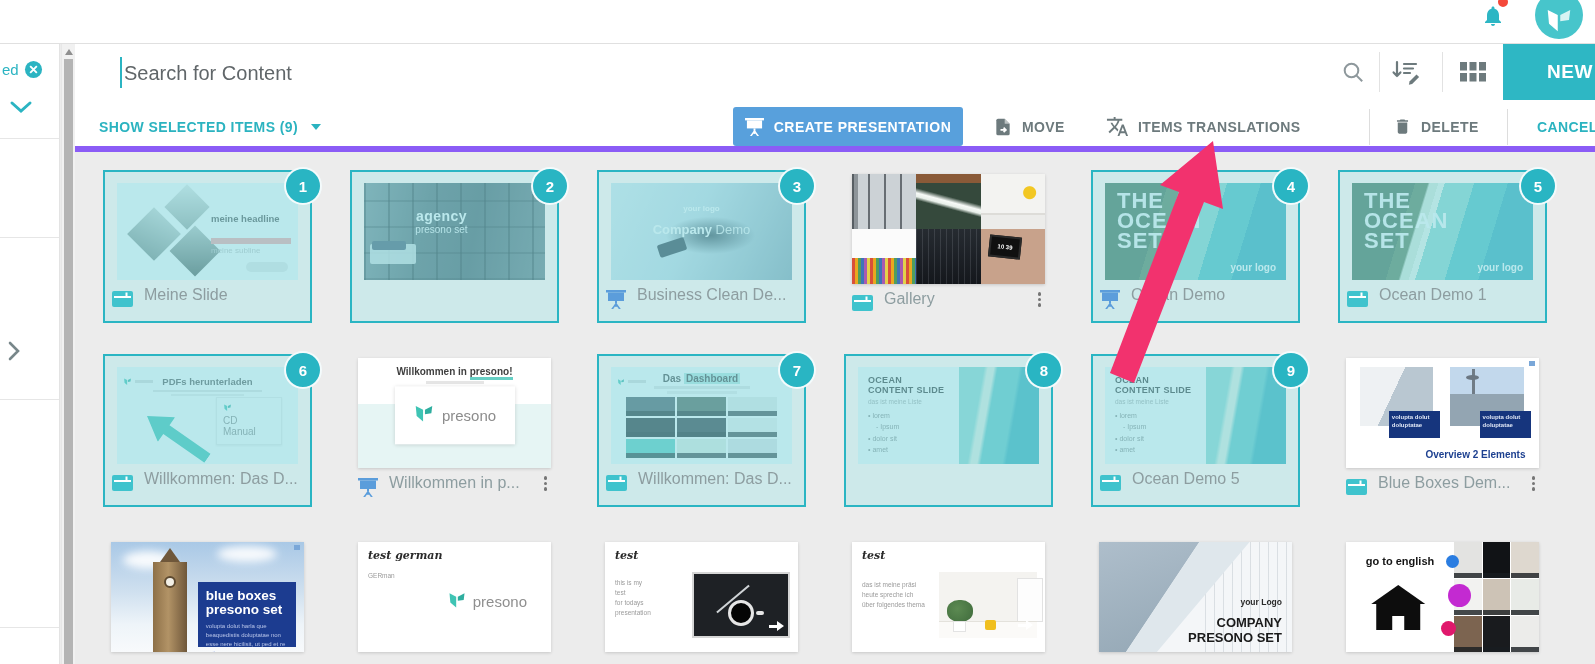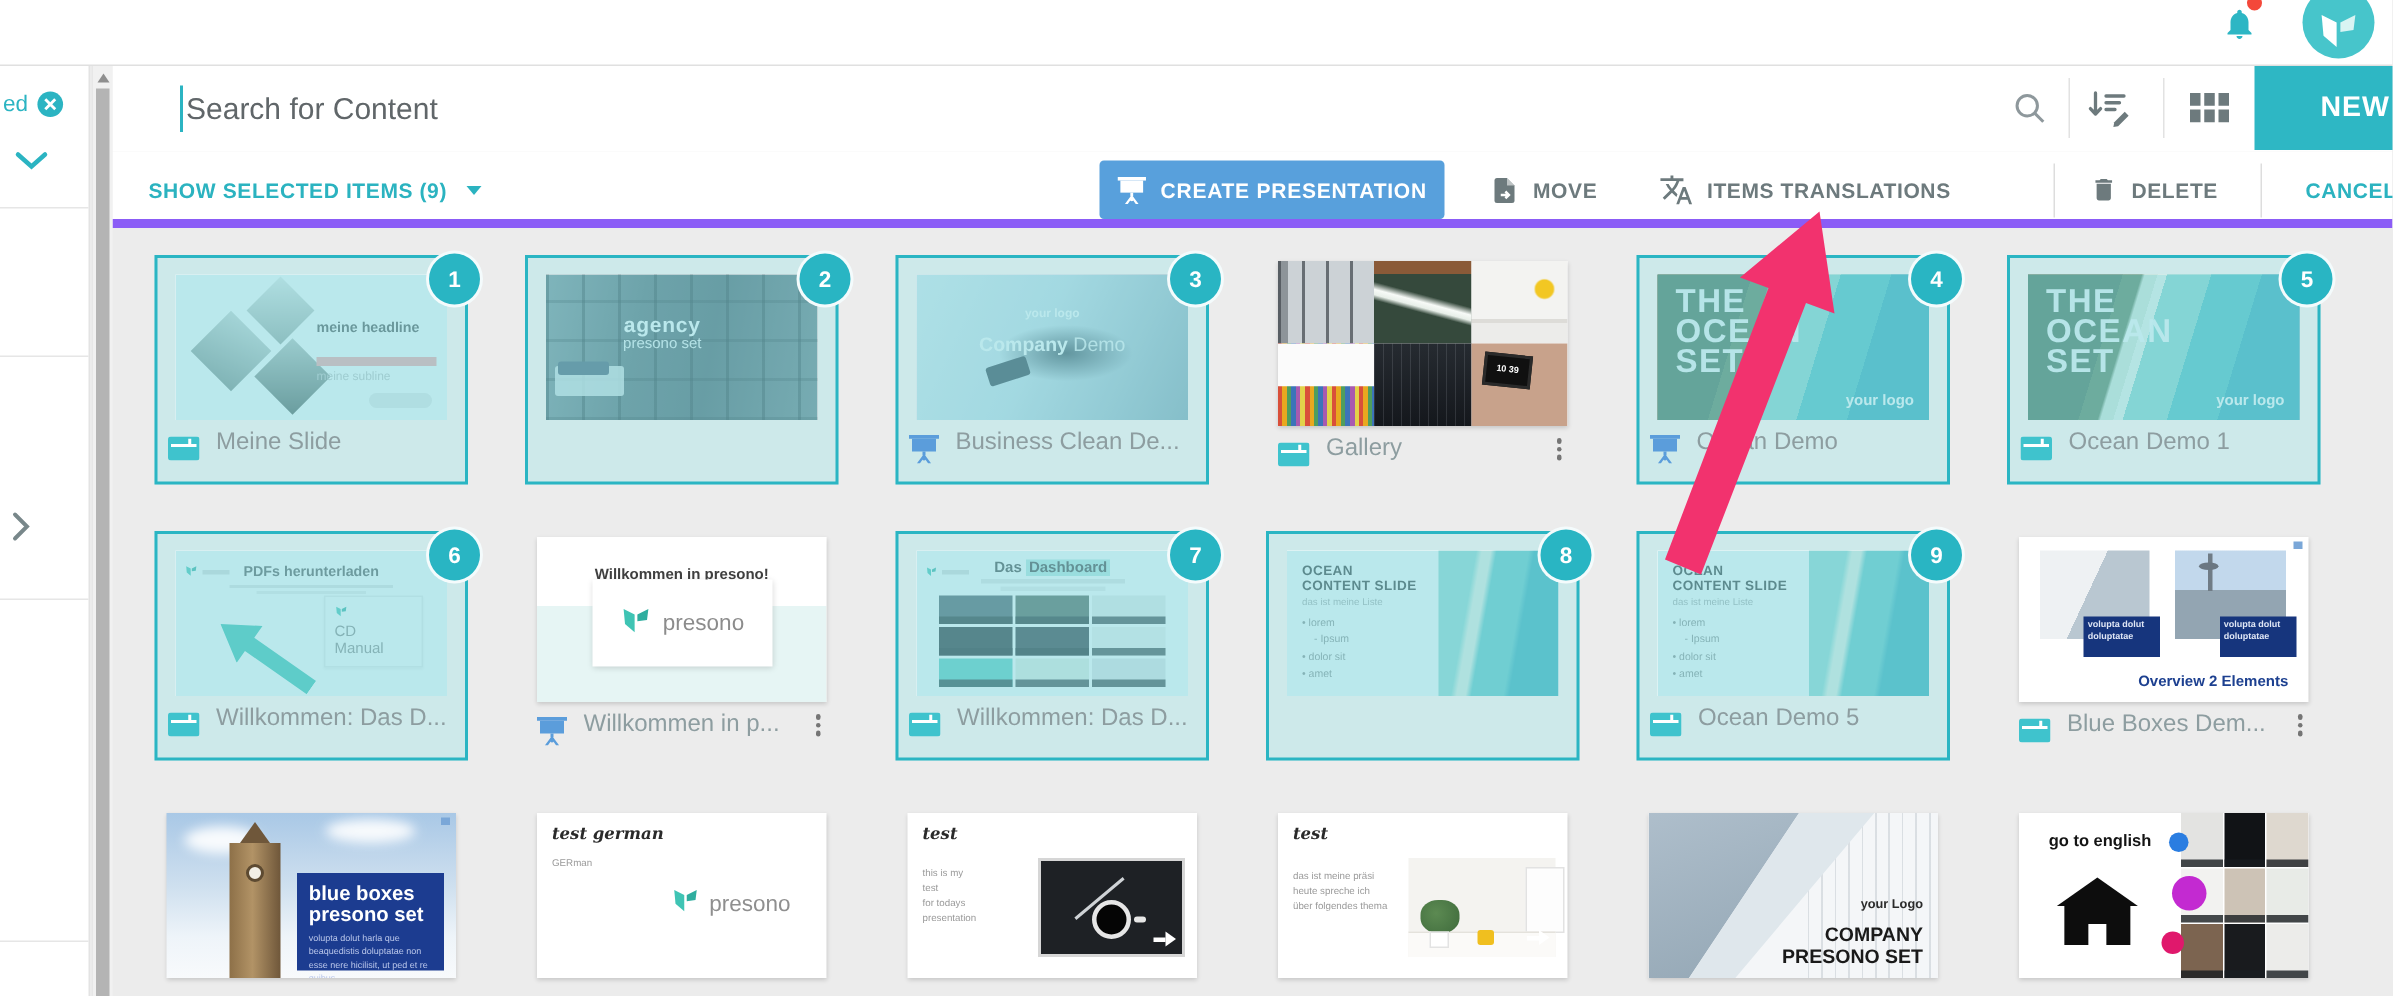--- a/index.html
+++ b/index.html
@@ -85,21 +85,21 @@
 
   
   .pdf-title{position:absolute;left:0;right:0;top:9px;text-align:center;font-weight:bold;font-size:9.5px;color:#555}
   .pdf-sub{position:absolute;left:20%;right:20%;top:23px;height:2px;background:#e3e3e3}
   .pdf-sub2{position:absolute;left:30%;right:30%;top:27px;height:2px;background:#ececec}
   .pdf-arrow{position:absolute;left:30px;top:34px;width:74px;height:30px;background:#33c1b1;clip-path:polygon(0 50%,32% 0,32% 32%,100% 32%,100% 68%,32% 68%,32% 100%);transform:rotate(35deg);transform-origin:0 50%}
   .cd-box{position:absolute;right:16px;top:30px;width:66px;height:48px;background:#fff;border:1px solid #ececec;box-shadow:0 1px 2px rgba(0,0,0,.08);padding:5px 6px;font-size:10px;color:#8a8a8a;white-space:pre-line;line-height:1.15}
 
   
   .wp-top{position:absolute;left:0;right:0;top:0;height:42%;background:#fff;text-align:center}
-  .wp-title{margin-top:20px;font-weight:bold;font-size:10px;color:#3f3f3f}
+  .wp-title{margin-top:8px;font-weight:bold;font-size:10px;color:#3f3f3f}
   .wp-title .u{border-bottom:3px solid #66cfc4}
   .wp-subbar{margin:4px auto 0;width:58px;height:3px;background:#e5e5e5}
   .wp-bottom{position:absolute;left:0;right:0;top:42%;bottom:0;background:#e6f5f4}
   .wp-card{position:absolute;left:50%;top:50%;transform:translate(-50%,-46%);width:120px;height:58px;background:#fff;box-shadow:0 1px 4px rgba(0,0,0,.15);display:flex;align-items:center;justify-content:center;gap:7px}
   .wp-brand{font-size:15px;color:#8c8c8c}
 
   
   .db-title{position:absolute;left:0;right:0;top:6px;text-align:center;font-weight:bold;font-size:10px;color:#3f3f3f}
   .db-title .hl{background:#b5e6e0;padding:0 2px}
   .db-sub1{position:absolute;left:50%;transform:translateX(-50%);top:19px;width:96px;height:2.5px;background:#e4e4e4}

